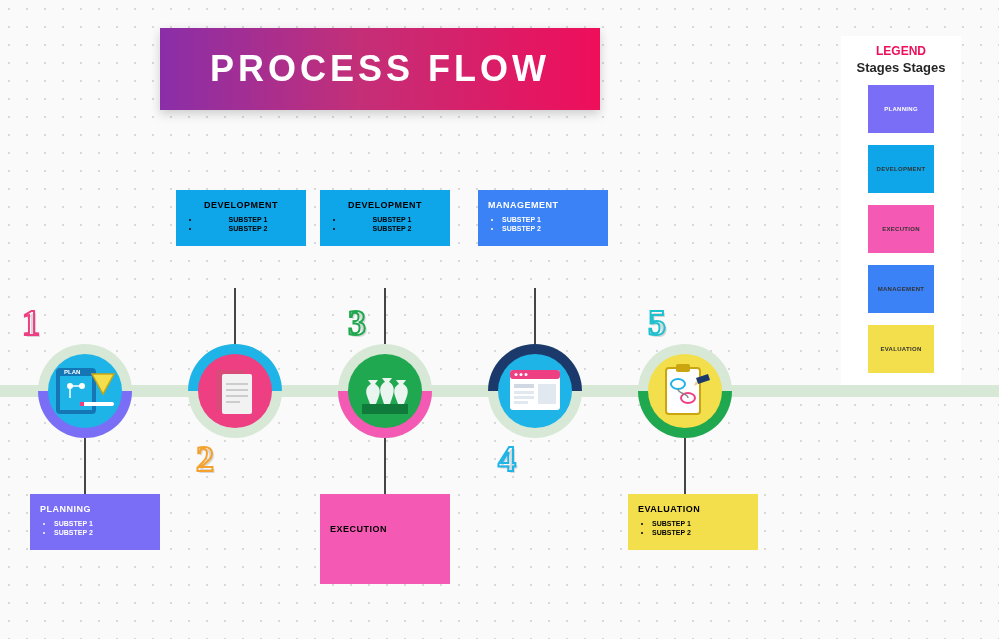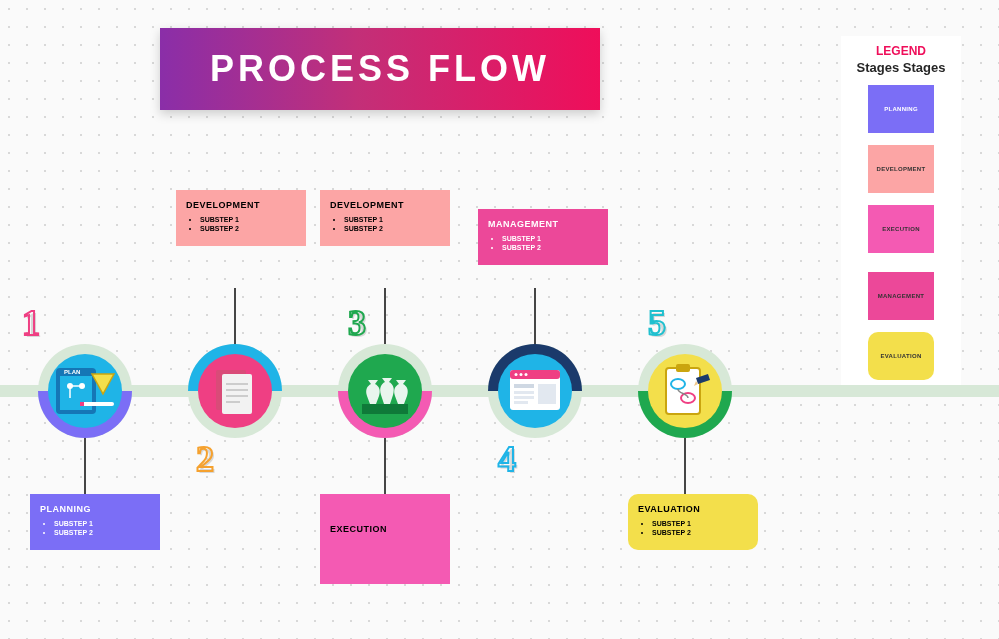--- a/index.html
+++ b/index.html
@@ -68,24 +68,24 @@
     color: #333;
     display: flex;
     align-items: center;
     justify-content: center;
     letter-spacing: .3px;
   }
   .legend-box:last-child { margin-bottom: 0; }
 
   
   .c-planning    { background:#7b6ef6; color:#fff; }
-  .c-development { background:#fca5a5; }
+  .c-development { background:#0ea5e9;text-align:center; }
   .c-execution   { background:#f45ab3; }
-  .c-management  { background:#ec4899;margin-top:19px; }
-  .c-evaluation  { background:#f3df4b;border-radius:10px; }
+  .c-management  { background:#3b82f6; }
+  .c-evaluation  { background:#f3df4b; }
 
   
   .axis {
     position: absolute;
     left: 0; right: 0;
     top: 391px; 
     height: 12px;
     background: #d7e8d7;
     transform: translateY(-50%);
   }

